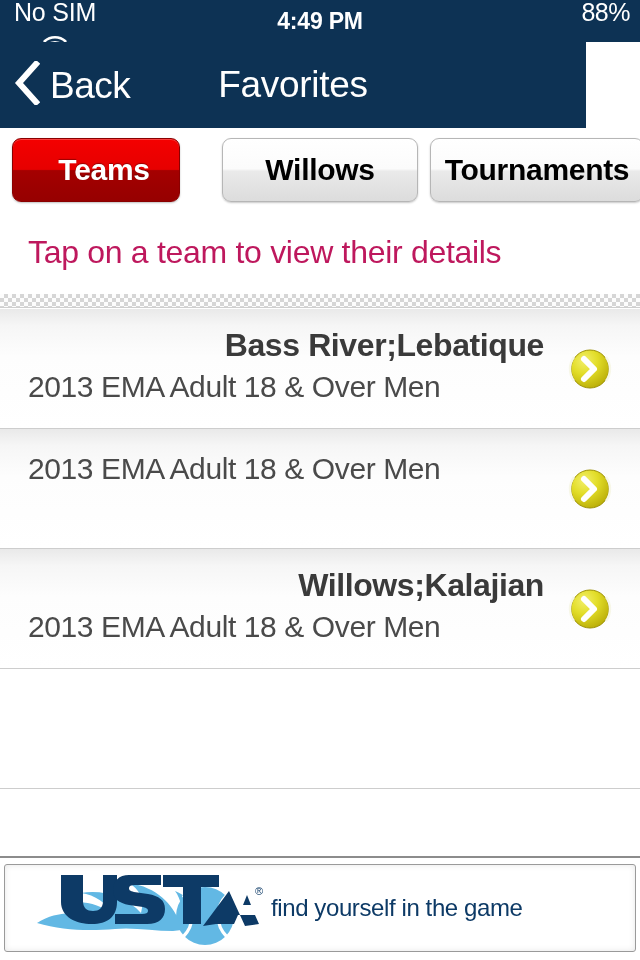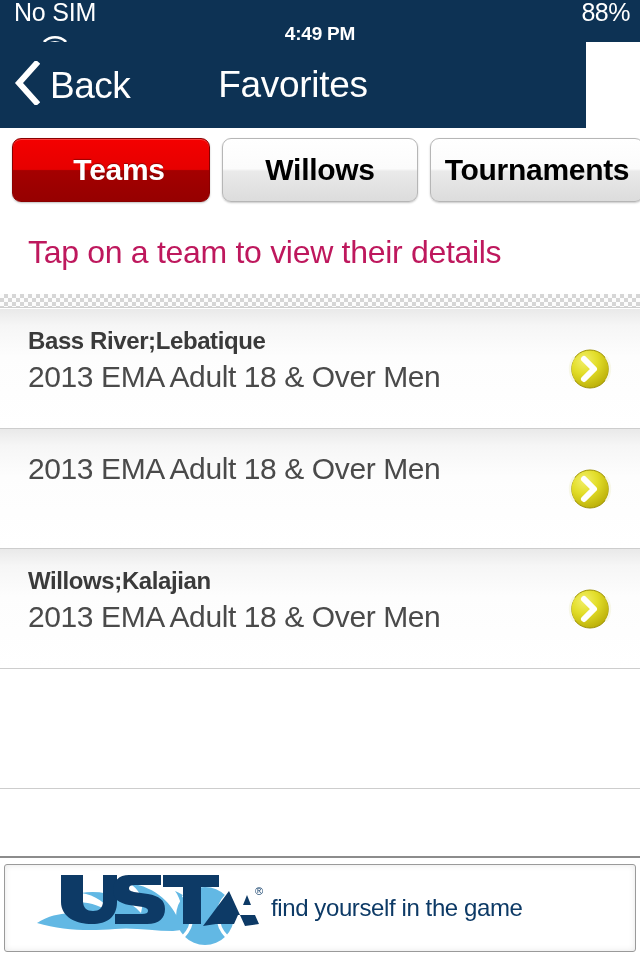--- a/index.html
+++ b/index.html
@@ -46,24 +46,23 @@
     line-height: 1;
   }
   .wifi-icon { display: block; }
   #status-time {
     position: absolute;
     left: 0; right: 0; top: 0;
     height: 42px;
     display: flex;
     align-items: center;
     justify-content: center;
-    font-size: 19px;
+    font-size: 23px;
     font-weight: bold;
     letter-spacing: -0.2px;
-    margin-top: 13px;
   }
   #status-right {
     position: absolute;
     right: 10px; top: 0;
     height: 42px;
     display: flex;
     gap: 24px;
     flex-direction: column;
   }
   #battery-percent {
@@ -164,21 +163,21 @@
     color: #000000;
     box-shadow: 0 1px 2px rgba(0,0,0,0.22), inset 0 1px 0 rgba(255,255,255,0.9);
   }
   .tab-button.active {
     background: linear-gradient(to bottom, #f40000 0%, #e60000 49%, #a40000 51%, #960000 100%);
     border: 1px solid #8a0000;
     color: #ffffff;
     text-shadow: 0 -1px 1px rgba(0,0,0,0.35);
     box-shadow: 0 1px 2px rgba(0,0,0,0.25), inset 0 1px 0 rgba(255,255,255,0.25);
   }
-  #tab-teams       { left: 12px;  width: 198px; padding-left: 16px; }
+  #tab-teams       { left: 12px;  width: 168px; padding-left: 16px; }
   #tab-players     { left: 222px; width: 196px; }
   #tab-tournaments { left: 430px; width: 214px; }
 
   
   #instruction-bar {
     position: absolute;
     top: 210px; left: 0;
     width: 640px;
     height: 84px;
     background: #ffffff;
@@ -225,27 +224,28 @@
     box-sizing: border-box;
     cursor: pointer;
   }
   .row-text {
     position: absolute;
     left: 28px;
     top: 18px;
     right: 96px;
   }
   .row-title {
-    font-size: 24px;
+    font-size: 32px;
     font-weight: bold;
     color: #3a3a3a;
     letter-spacing: -0.4px;
     white-space: nowrap;
     overflow: hidden;
     line-height: 1.18;
+    text-align: right;
   }
   .row-subtitle {
     font-size: 30px;
     color: #4a4a4a;
     letter-spacing: -0.4px;
     white-space: nowrap;
     overflow: hidden;
     line-height: 1.28;
     margin-top: 3px;
   }

